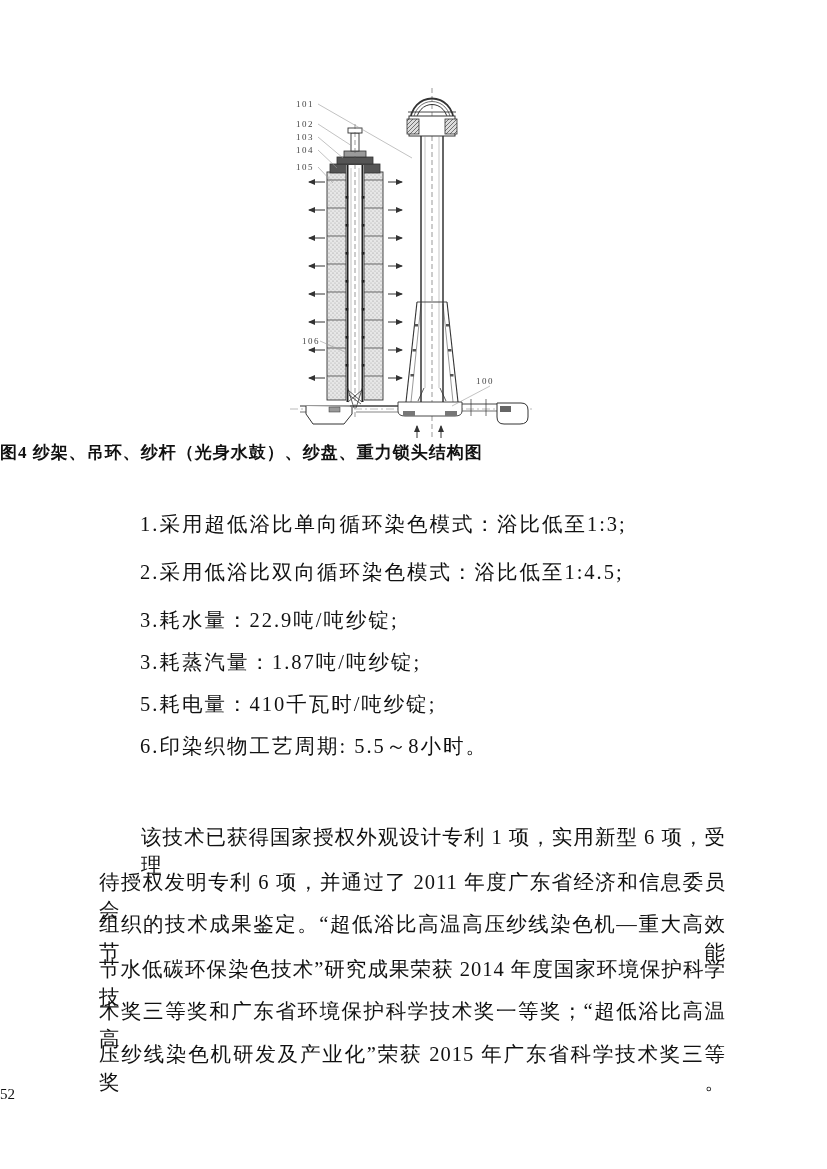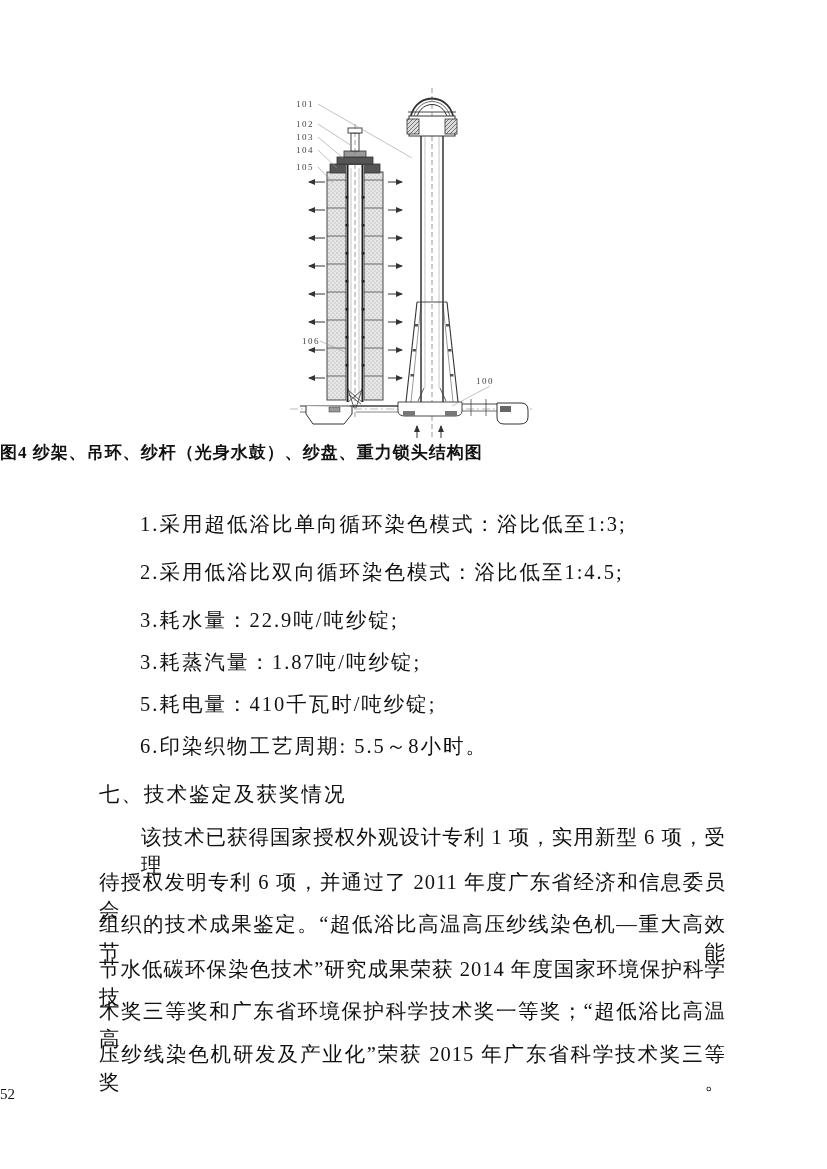--- a/index.html
+++ b/index.html
@@ -238,21 +238,20 @@
 
   <div class="abs caption">图4 纱架、吊环、纱杆（光身水鼓）、纱盘、重力锁头结构图</div>
 
   <div class="abs list-item" style="top:510px;">1.采用超低浴比单向循环染色模式：浴比低至1:3;</div>
   <div class="abs list-item" style="top:558px;">2.采用低浴比双向循环染色模式：浴比低至1:4.5;</div>
   <div class="abs list-item" style="top:606px;">3.耗水量：22.9吨/吨纱锭;</div>
   <div class="abs list-item" style="top:648px;">3.耗蒸汽量：1.87吨/吨纱锭;</div>
   <div class="abs list-item" style="top:690px;">5.耗电量：410千瓦时/吨纱锭;</div>
   <div class="abs list-item" style="top:732px;">6.印染织物工艺周期: 5.5～8小时。</div>
 
-  <div class="abs heading" style="top:780px;">七、技术鉴定及获奖情况</div>
   <div class="abs para-line indent" style="top:823px;">该技术已获得国家授权外观设计专利 1 项，实用新型 6 项，受理</div>
   <div class="abs para-line" style="top:868px;">待授权发明专利 6 项，并通过了 2011 年度广东省经济和信息委员会</div>
   <div class="abs para-line" style="top:910px;">组织的技术成果鉴定。“超低浴比高温高压纱线染色机—重大高效节能</div>
   <div class="abs para-line" style="top:955px;">节水低碳环保染色技术”研究成果荣获 2014 年度国家环境保护科学技</div>
   <div class="abs para-line" style="top:997px;">术奖三等奖和广东省环境保护科学技术奖一等奖；“超低浴比高温高</div>
   <div class="abs para-line" style="top:1040px;">压纱线染色机研发及产业化”荣获 2015 年广东省科学技术奖三等奖。</div>
 
   <div class="abs page-number">52</div>
 
 </div>

